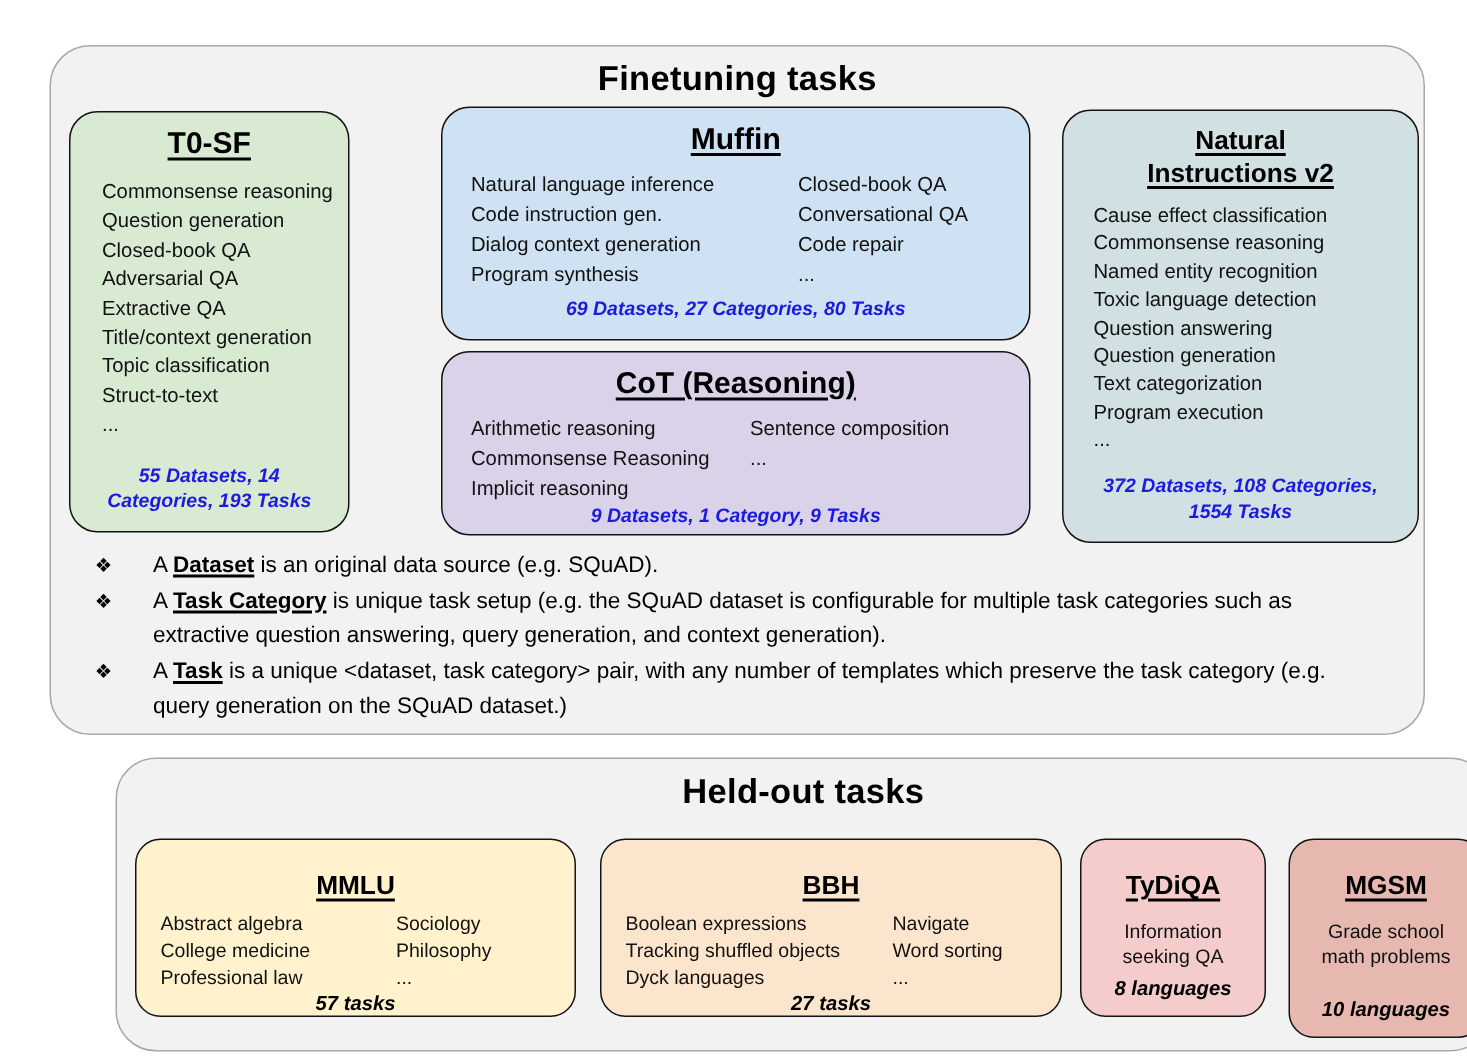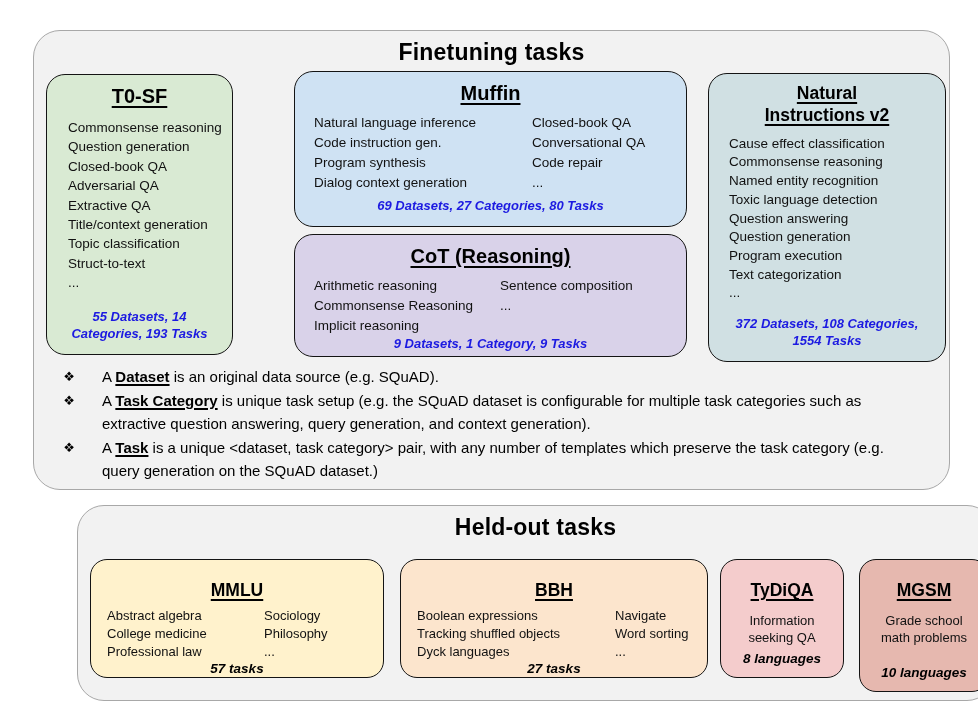--- a/index.html
+++ b/index.html
@@ -119,21 +119,21 @@
   .heldout-box .item-list { font-size: 13px; line-height: 18px; }
   .heldout-box .desc {
     text-align: center;
     font-size: 13px;
     line-height: 17px;
     margin-top: 10px;
   }
   #box-mmlu   { left: 12px;  top: 53px; width: 294px; height: 119px; background: #fff2cc; }
   #box-mmlu .two-col { grid-template-columns: 157px 1fr; padding-left: 4px; }
   #box-bbh    { left: 322px; top: 53px; width: 308px; height: 119px; background: #fce5cd; }
-  #box-bbh .two-col { grid-template-columns: 178px 1fr; padding-left: 4px; gap: 20px; }
+  #box-bbh .two-col { grid-template-columns: 178px 1fr; padding-left: 4px; }
   #box-tydiqa { left: 642px; top: 53px; width: 124px; height: 119px; background: #f4cccc; }
   #box-mgsm   { left: 781px; top: 53px; width: 130px; height: 133px; background: #e6b8af; }
 </style>
 </head>
 <body>
 
 <div class="container" id="finetuning-container">
   <div class="section-title">Finetuning tasks</div>
 
   <div class="box" id="box-t0sf">
@@ -151,22 +151,22 @@
     </ul>
     <div class="stats">55 Datasets, 14 Categories, 193 Tasks</div>
   </div>
 
   <div class="box" id="box-muffin">
     <div class="box-title big-title">Muffin</div>
     <div class="two-col">
       <ul class="item-list">
         <li>Natural language inference</li>
         <li>Code instruction gen.</li>
+        <li>Dialog context generation</li>
         <li>Program synthesis</li>
-        <li>Dialog context generation</li>
       </ul>
       <ul class="item-list">
         <li>Closed-book QA</li>
         <li>Conversational QA</li>
         <li>Code repair</li>
         <li>...</li>
       </ul>
     </div>
     <div class="stats">69 Datasets, 27 Categories, 80 Tasks</div>
   </div>
@@ -189,22 +189,22 @@
 
   <div class="box" id="box-niv2">
     <div class="box-title mid-title">Natural Instructions v2</div>
     <ul class="item-list">
       <li>Cause effect classification</li>
       <li>Commonsense reasoning</li>
       <li>Named entity recognition</li>
       <li>Toxic language detection</li>
       <li>Question answering</li>
       <li>Question generation</li>
+      <li>Text categorization</li>
       <li>Program execution</li>
-      <li>Text categorization</li>
       <li>...</li>
     </ul>
     <div class="stats">372 Datasets, 108 Categories, 1554 Tasks</div>
   </div>
 
   <div id="bullet-notes">
     <div class="bullet-row">
       <span class="bullet-glyph">❖</span>
       <span class="bullet-text"><span>A </span><span class="term">Dataset</span><span> is an original data source (e.g. SQuAD).</span></span>
     </div>

